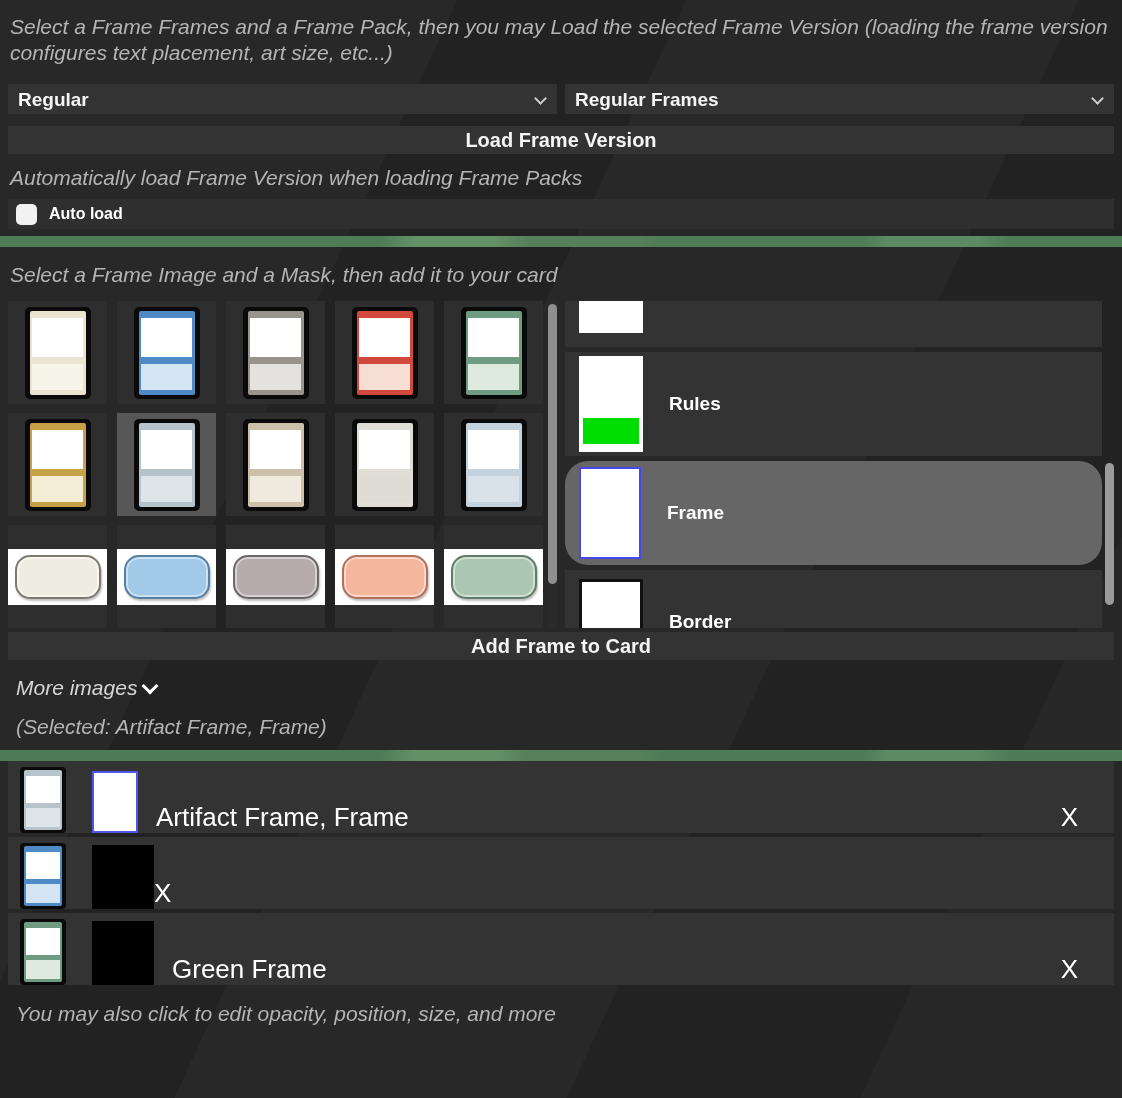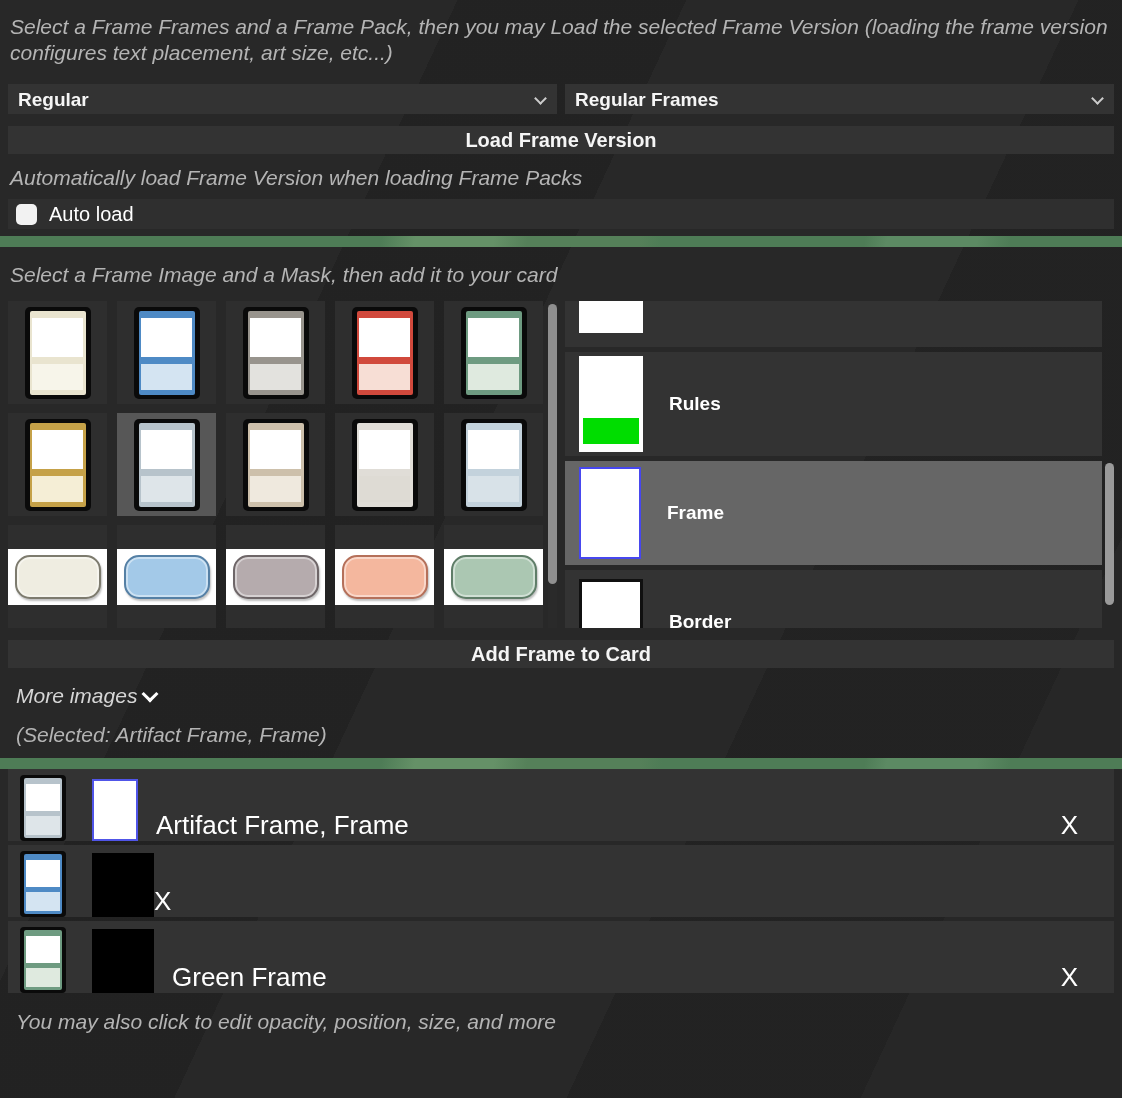--- a/index.html
+++ b/index.html
@@ -27,21 +27,21 @@
   .chev{position:absolute;right:12px;top:10px;width:7px;height:7px;
     border-left:2px solid #cccccc;border-bottom:2px solid #cccccc;transform:rotate(-45deg);pointer-events:none;}
   .btn{
     display:block;width:100%;height:28px;border:0;background:#333333;color:#f5f5f5;
     font-family:"Liberation Sans",sans-serif;font-size:20px;font-weight:600;cursor:pointer;
   }
   #load-btn{margin-bottom:11px;}
   #note-auto{margin-bottom:8px;}
   .autoload-bar{display:flex;align-items:center;height:30px;background:#2f2f2f;margin-bottom:7px;}
   .checkbox{width:21px;height:21px;border-radius:5px;background:#f2f2f2;margin:0 12px 0 8px;flex:none;}
-  .autoload-text{font-size:20px;font-weight:400;color:#ffffff;}
+  .autoload-text{font-size:16px;font-weight:700;color:#ffffff;}
   .divider{height:11px;margin:0 -8px;
     background:linear-gradient(100deg,#4e7c56 0 34%,#659167 37% 44%,#558059 47% 57%,#4e7c56 59% 77%,#5c8a63 79% 87%,#4e7c56 90%);}
   #note-select-frame{margin:15px 0 13px;}
   
   .panels{display:flex;gap:8px;height:327px;}
   .panel{position:relative;flex:1;min-width:0;}
   #frame-grid{
     display:grid;grid-template-columns:repeat(5,1fr);grid-template-rows:repeat(3,103px);
     gap:9px 10px;margin-right:14px;
   }
@@ -56,31 +56,31 @@
   .pill{width:86px;height:44px;border-radius:15px;border:2px solid #777;box-sizing:border-box;
     box-shadow:inset 0 0 0 2px rgba(255,255,255,0.45), 1px 2px 2px rgba(0,0,0,0.25);}
   
   .sb-track{position:absolute;right:0;top:0;bottom:0;width:9px;background:#2a2a2a;}
   .sb-thumb{position:absolute;right:0;width:9px;background:#8f8f8f;border-radius:5px;}
   #left-sb-thumb{top:3px;height:280px;}
   #right-sb-thumb{top:162px;height:142px;background:#9a9a9a;}
   
   #mask-list{height:327px;overflow:hidden;padding-right:12px;}
   .mask-item{height:104px;background:#333333;margin-bottom:5px;display:flex;align-items:center;padding-left:14px;box-sizing:border-box;cursor:pointer;}
-  .mask-item.selected{background:#666666;}
+  .mask-item.selected{background:#666666;border-radius:23px;}
   .mask-item:first-child{margin-top:-58px;}
   .mask-thumb{background:#ffffff;flex:none;}
   .mask-thumb.plain{width:64px;height:76px;}
   .mask-thumb.rules{width:64px;height:96px;position:relative;}
   .green-bar{position:absolute;left:4px;right:4px;bottom:8px;height:26px;background:#00dd00;}
   .mask-thumb.frame{width:62px;height:92px;border:2px solid #4747ef;box-sizing:border-box;}
   .mask-thumb.border{width:64px;height:86px;border:3px solid #101010;box-sizing:border-box;}
   .mask-label{margin-left:26px;font-size:19px;font-weight:600;color:#ffffff;}
   
-  .btn-row{display:flex;margin-top:12px;justify-content:center;}
+  .btn-row{display:flex;margin-top:4px;justify-content:center;}
   .btn-row .btn{flex:1;}
   
   .more-options{display:flex;align-items:center;margin:16px 0 0;padding-left:8px;cursor:pointer;}
   .more-options-text{font-style:italic;color:#d6d6d6;font-size:21px;}
   .chev-big{width:9px;height:9px;border-left:3px solid #ffffff;border-bottom:3px solid #ffffff;
     transform:rotate(-45deg);margin:-4px 0 0 7px;}
   #note-selected{margin:14px 0 10px;padding-left:8px;}
   #note-drag{margin:19px 0 14px;padding-left:8px;}
   
   .layer-row{height:72px;background:#333333;margin-bottom:4px;display:flex;align-items:flex-end;padding-left:12px;box-sizing:border-box;cursor:grab;}

